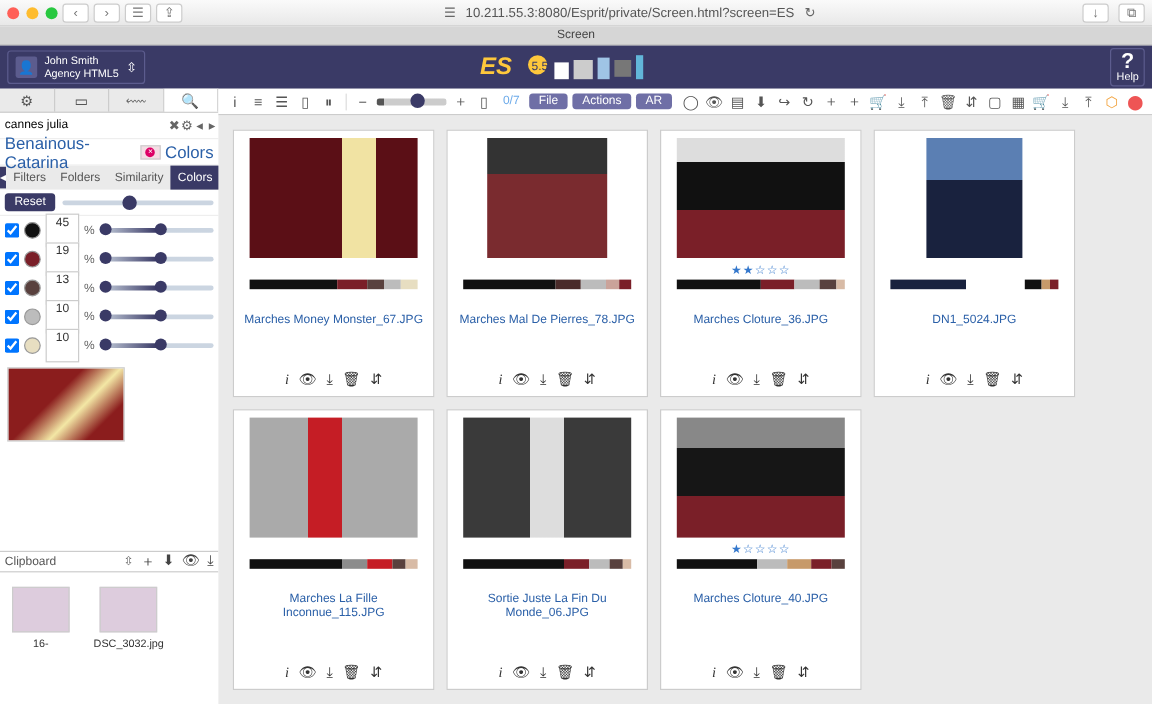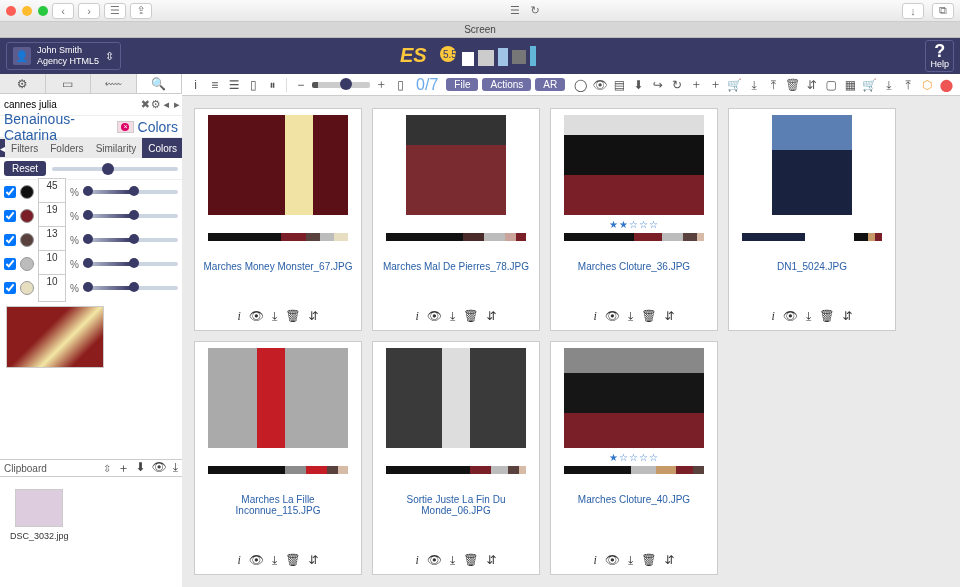--- a/index.html
+++ b/index.html
@@ -83,21 +83,21 @@
 .result-bar { height:20px;background:#fff;border-bottom:1px solid #ccc;display:flex;align-items:center;padding:0 6px;gap:6px;}
 .es-logo-sm { font-size:9px;color:#3a3a66;font-weight:700;letter-spacing:1px;}
 .result-tab { border:1px solid #ccc;border-radius:3px;padding:1px 8px;font-size:10px;background:#fff;}
 
 
 .toolbar { height:22px;background:#fff;border-bottom:1px solid #ccc;display:flex;align-items:center;padding:0 6px;gap:4px;}
 .toolbar .tbtn { width:16px;height:16px;display:flex;align-items:center;justify-content:center;color:#555;font-size:12px;cursor:pointer;}
 .toolbar .sep { width:1px;height:14px;background:#ddd;margin:0 2px;}
 .toolbar-slider { width:60px;height:6px;background:linear-gradient(90deg,#555 0%, #555 6px, #ccc 6px);position:relative;border-radius:2px;}
 .toolbar-slider .tknob{ position:absolute;top:-4px;left:28px;width:12px;height:12px;border-radius:50%;background:#3a3a66;}
-.counter { font-size:16px;color:#6aa9e9;margin:0 4px;}
+.counter { font-size:10px;color:#6aa9e9;margin:0 4px;}
 .pill { background:#6f6fa6;color:#fff;border-radius:3px;padding:1px 8px;font-size:10px;}
 
 
 .grid { flex:1;overflow:auto;padding:12px;display:grid;grid-template-columns:repeat(4, 168px);gap:10px;justify-content:start;}
 .card { background:#fff;border:1px solid #ccc;padding:6px;display:flex;flex-direction:column;align-items:center;gap:4px;}
 .thumb { width:140px;height:100px;background:#999;}
 .stars { font-size:10px;color:#37c;letter-spacing:1px;height:10px;}
 .stars.empty { color:#ccc;}
 .swatch-bar { width:140px;height:8px;display:flex;}
 .swatch-bar span { height:100%; }
@@ -124,20 +124,21 @@
     <span class="tlight-red"></span>
     <span class="tlight-yellow"></span>
     <span class="tlight-green"></span>
   </div>
   <div class="chrome-btn">‹</div>
   <div class="chrome-btn">›</div>
   <div class="chrome-btn">☰</div>
   <div class="chrome-btn">⇪</div>
   <div class="addr-bar">
     <span class="addr-icon">☰</span>
+    <span class="addr-text">10.211.55.3:8080/Esprit/private/Screen.html?screen=ES</span>
     <span class="addr-icon">↻</span>
   </div>
   <div class="chrome-right">
     <div class="chrome-btn">↓</div>
     <div class="chrome-btn">⧉</div>
   </div>
 </div>
 
 <div class="tab-bar">
   <span>Screen</span>
@@ -264,20 +265,24 @@
     <span class="title">Clipboard</span>
     <span style="font-size:10px;color:#666;">⇳</span>
     <div class="clip-icons">
       <span>＋</span>
       <span>⬇</span>
       <span>👁</span>
       <span>⤓</span>
     </div>
   </div>
   <div class="clipboard-items" id="clipboard-items">
+      <div class="clip-item">
+        <div class="clip-thumb"></div>
+        <div class="clip-name">16-</div>
+      </div>
       <div class="clip-item">
         <div class="clip-thumb"></div>
         <div class="clip-name">DSC_3032.jpg</div>
       </div>
     </div>
 </div>
 
 <div class="main">
   <div class="toolbar">
     <span class="tbtn">i</span>

